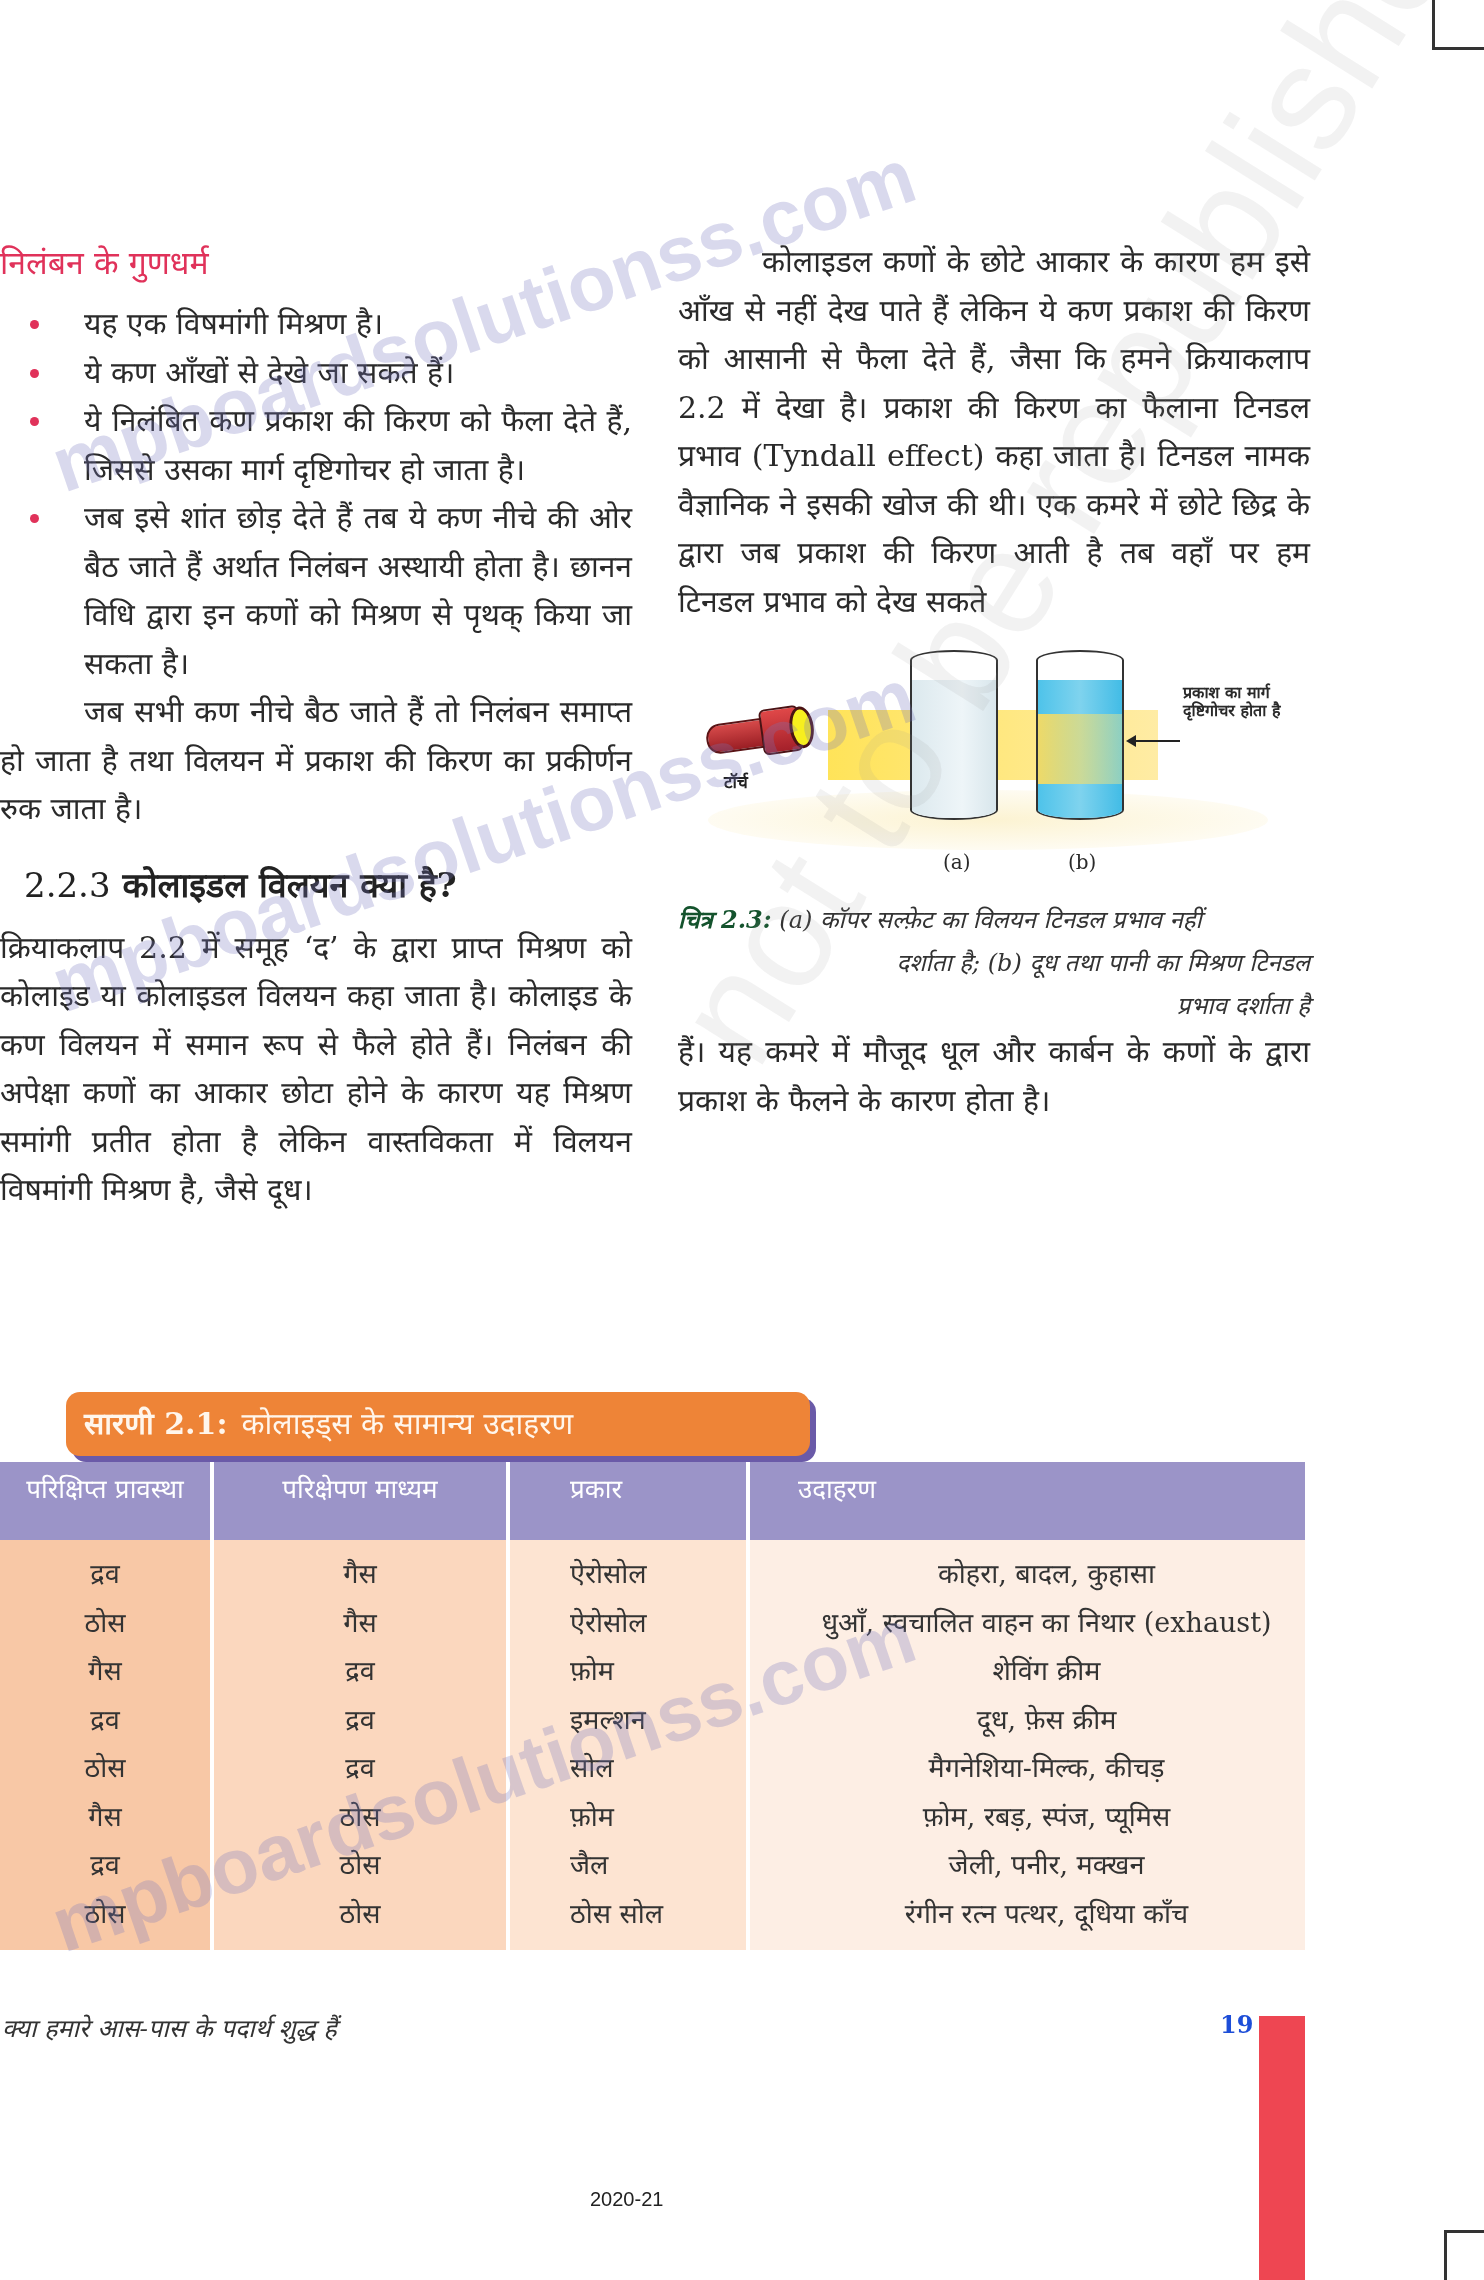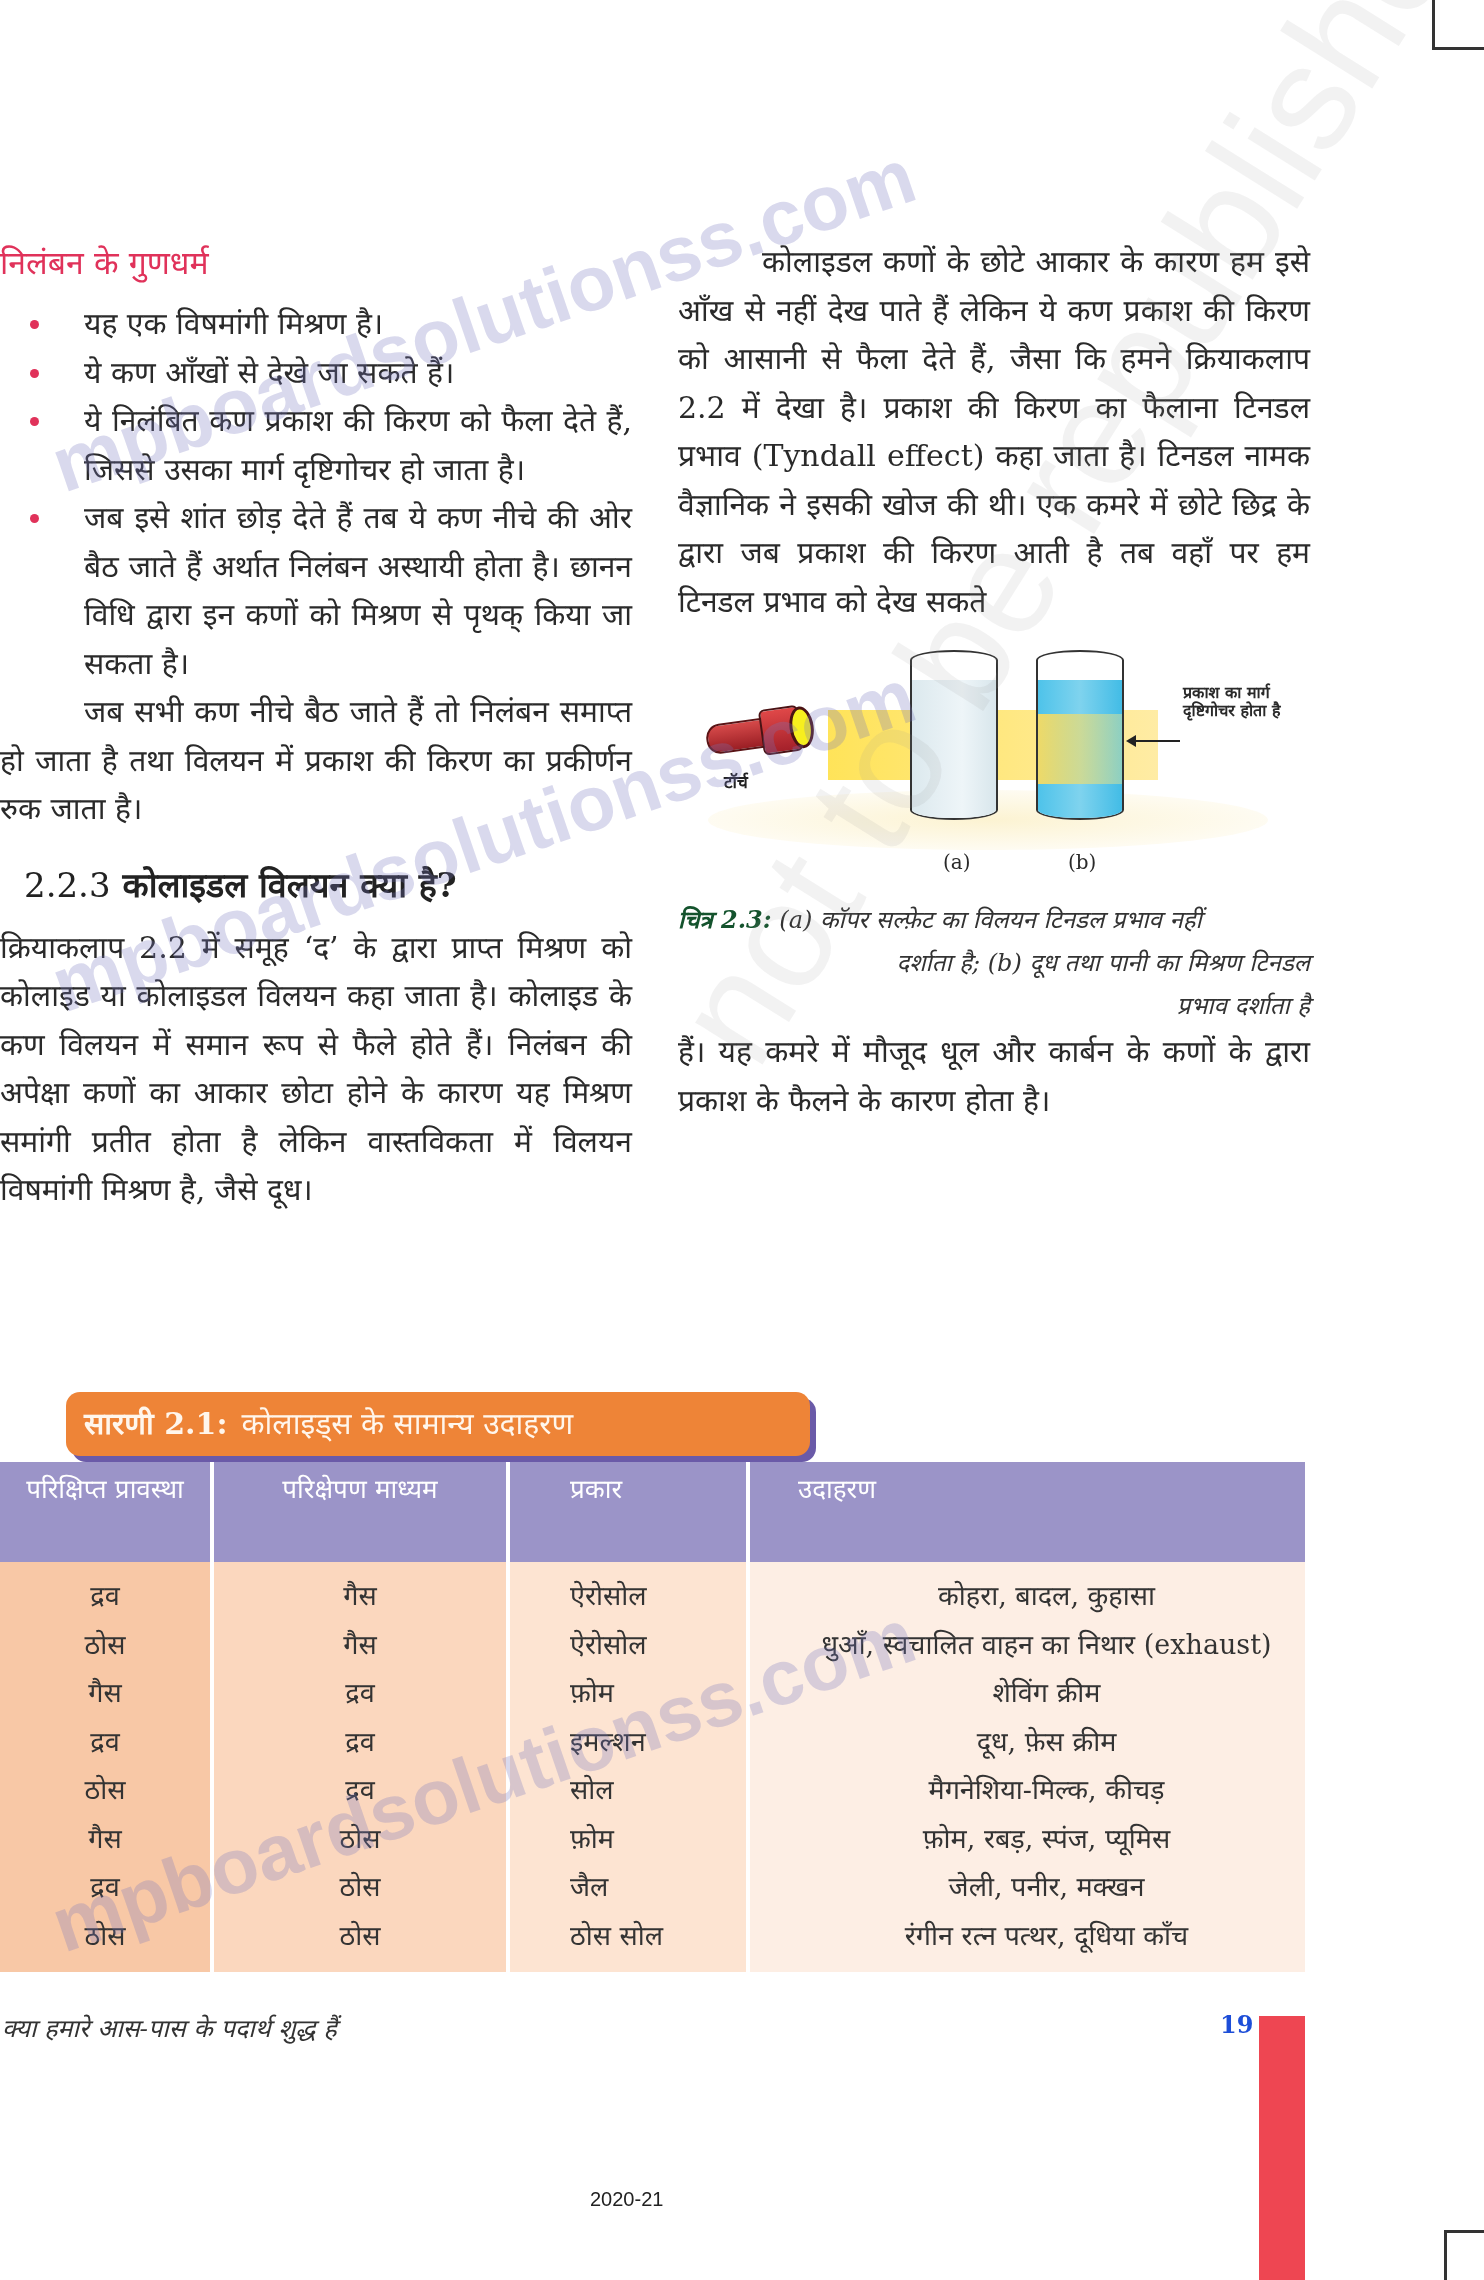--- a/index.html
+++ b/index.html
@@ -57,21 +57,21 @@
   .caption { font-style: italic; font-size: 24px; line-height: 43px; margin-top: 8px; color: #333; }
   .caption .fig-id { font-weight: bold; color: #14532d; margin-top: 16px; }
   .caption .cont { display: block; padding-left: 140px; text-align: right; }
 
   .table-banner { position: absolute; left: 66px; top: 1392px; width: 744px; height: 64px;
     background: #ee8437; border-radius: 14px; box-shadow: 6px 6px 0 #6a5aa8;
     color: #fff6ec; font-size: 30px; line-height: 64px; padding-left: 18px; }
   .table-banner .tb-num { font-weight: bold; margin-right: 14px; }
   table.colloids { position: absolute; left: 0; top: 1462px; width: 1305px; border-collapse: collapse; }
   table.colloids th { background: #9b94c8; color: #fff; font-weight: normal; font-size: 26px; line-height: 42px;
-    vertical-align: top; padding: 6px 10px 8px; height: 100px; border-right: 4px solid #fff; }
+    vertical-align: top; padding: 6px 10px 8px; height: 78px; border-right: 4px solid #fff; }
   table.colloids th:last-child { border-right: none; text-align: left; padding-left: 48px; }
   table.colloids td { font-size: 27px; line-height: 48.5px; padding: 0 10px; border-right: 4px solid #fff; color: #333; }
   table.colloids td:last-child { border-right: none; text-align: center; padding-left: 48px; }
   table.colloids tbody tr:first-child td { padding-top: 10px; }
   table.colloids tbody tr:last-child td { padding-bottom: 12px; }
   .c1 { background: #f8c8a6; text-align: center; width: 212px; }
   .c2 { background: #fbd7be; text-align: center; width: 296px; }
   .c3 { background: #fde4d2; text-align: left; width: 240px; padding-left: 60px !important; }
   .c4 { background: #fdeee4; }
   table.colloids th.c3h { text-align: left; padding-left: 60px; }

